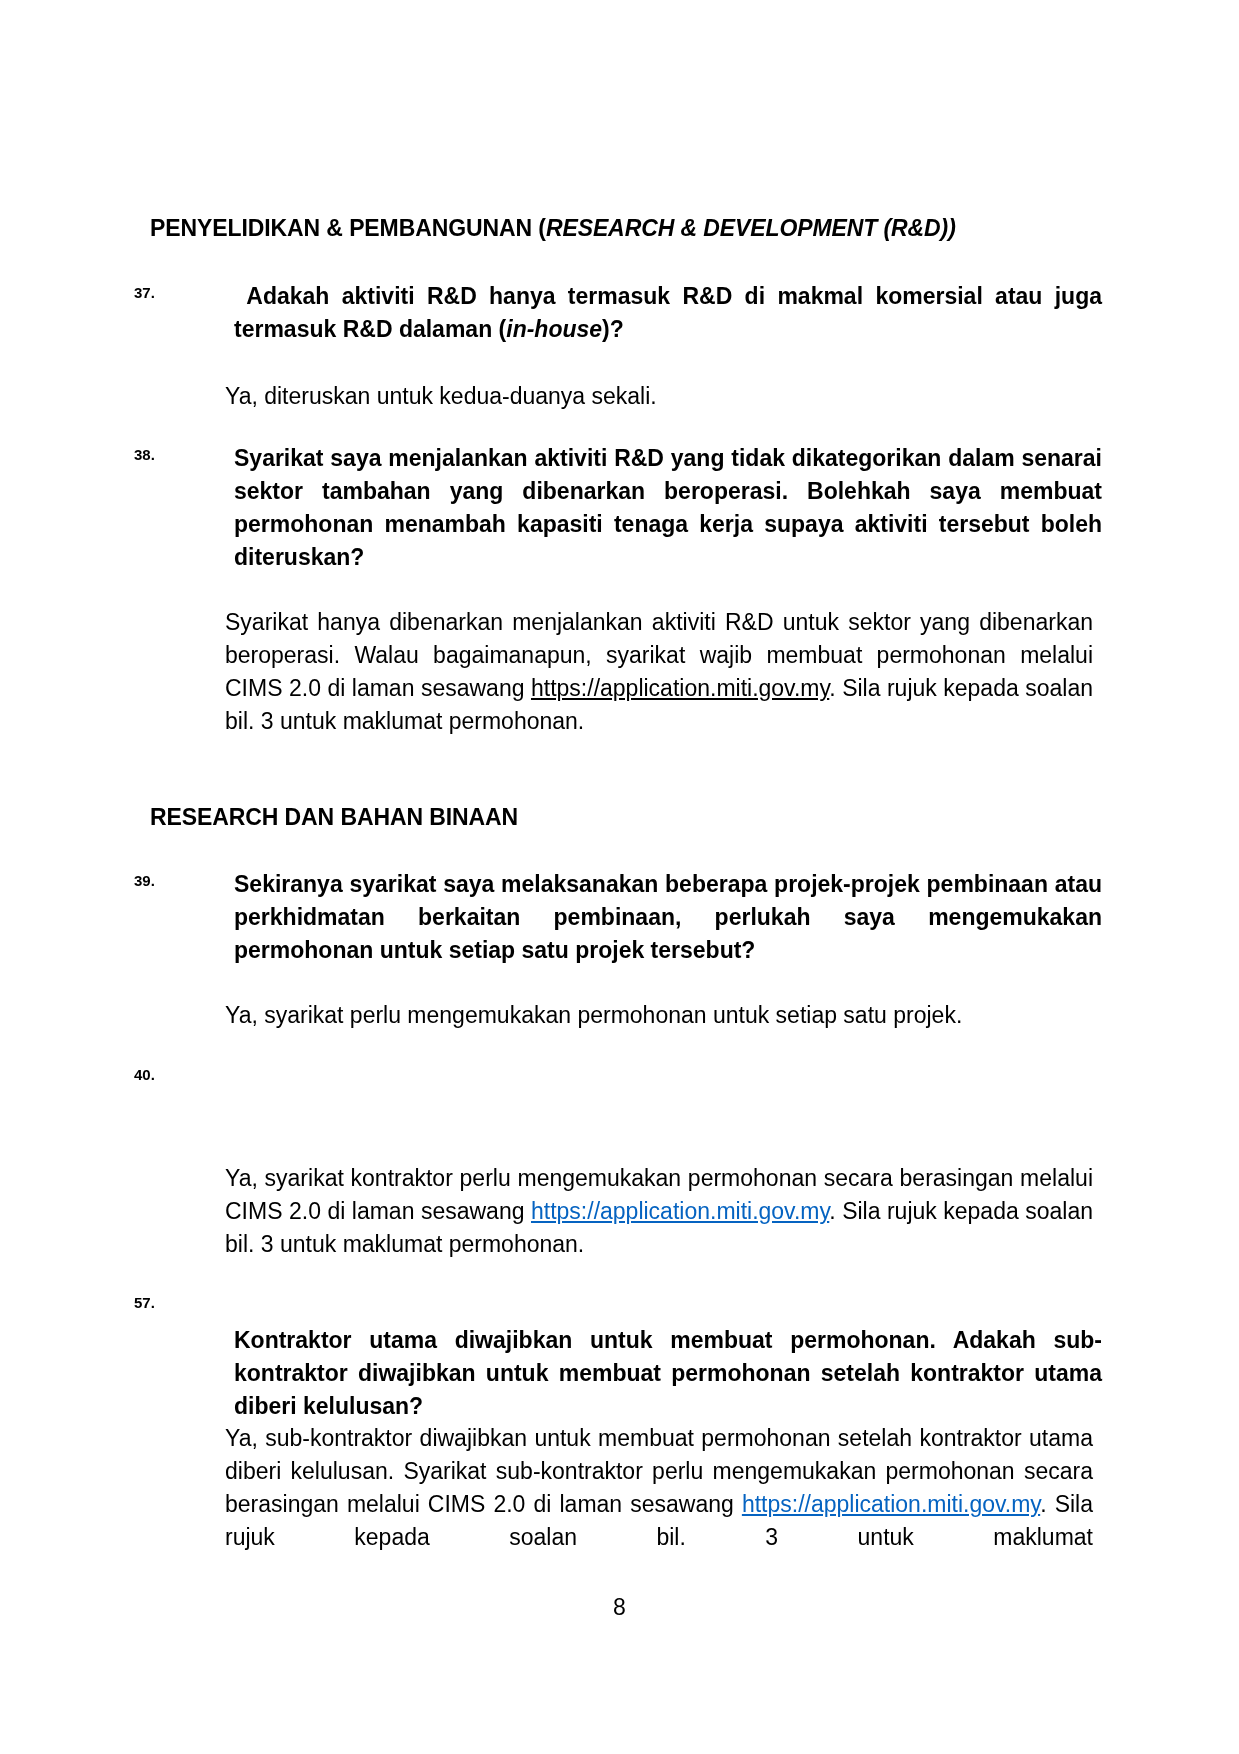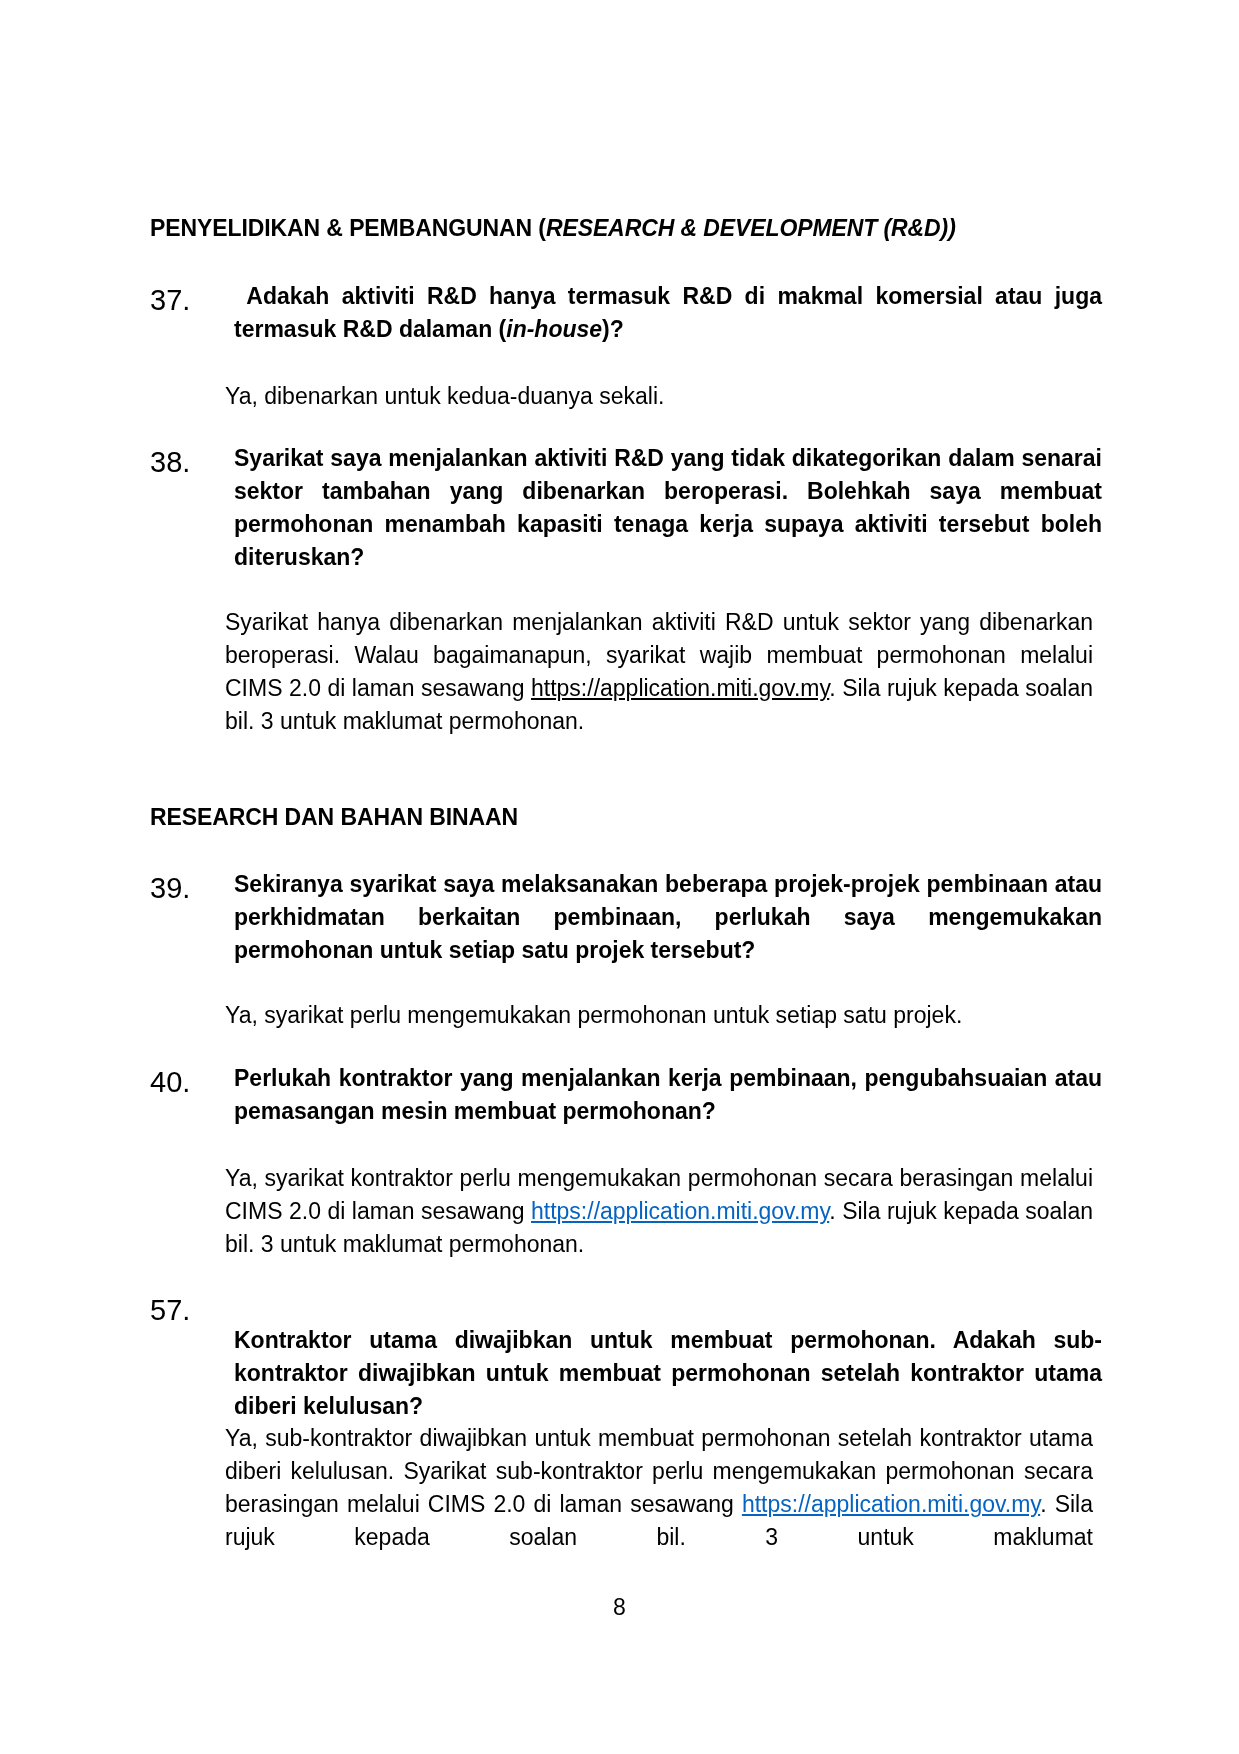--- a/index.html
+++ b/index.html
@@ -6,21 +6,21 @@
   body {
     width: 1239px; height: 1754px; position: relative; overflow: hidden;
     font-family: "Liberation Sans", sans-serif; color: #000;
   }
   .page { position: absolute; left: 0; top: 0; width: 1119px; height: 1754px; }
   .section-heading {
     position: absolute; left: 150px; font-weight: bold; font-size: 23px;
     letter-spacing: -0.1px; white-space: nowrap;
   }
   .qnum {
-    position: absolute; left: 150px; font-weight: normal; font-size: 29px;
+    position: absolute; left: 134px; font-weight: bold; font-size: 15px;
   }
   .q {
     position: absolute; left: 234px; width: 868px; font-weight: bold; font-size: 23px;
     line-height: 33px; text-align: justify;
   }
   .a {
     position: absolute; left: 225px; width: 868px; font-size: 23px;
     line-height: 33px; text-align: justify;
   }
   .a.left { text-align: left; }
@@ -34,34 +34,33 @@
 </style>
 </head>
 <body>
 
 <div class="page">
 
   <div class="section-heading" style="top:215px;"><span>PENYELIDIKAN &amp; PEMBANGUNAN (</span><i>RESEARCH &amp; DEVELOPMENT (R&amp;D)</i><i>)</i></div>
 
   <div class="qnum" style="top:284px;">37.</div>
   <div class="q" style="top:280px;"><span style="white-space:pre-wrap;"> Adakah aktiviti R&amp;D hanya termasuk R&amp;D di makmal komersial atau juga termasuk R&amp;D dalaman (</span><i>in-house</i><span>)?</span></div>
-  <div class="a left" style="top:380px;">Ya, dibenarkan untuk kedua-duanya sekali.</div>
+  <div class="a left" style="top:380px;">Ya, diteruskan untuk kedua-duanya sekali.</div>
 
   <div class="qnum" style="top:446px;">38.</div>
   <div class="q" style="top:442px;">Syarikat saya menjalankan aktiviti R&amp;D yang tidak dikategorikan dalam senarai sektor tambahan yang dibenarkan beroperasi. Bolehkah saya membuat permohonan menambah kapasiti tenaga kerja supaya aktiviti tersebut boleh diteruskan?</div>
   <div class="a" style="top:606px;"><span>Syarikat hanya dibenarkan menjalankan aktiviti R&amp;D untuk sektor yang dibenarkan beroperasi. Walau bagaimanapun, syarikat wajib membuat permohonan melalui CIMS 2.0 di laman sesawang </span><a class="link-black" href="#">https://application.miti.gov.my</a><span>. Sila rujuk kepada soalan bil. 3 untuk maklumat permohonan.</span></div>
 
   <div class="section-heading" style="top:804px;">RESEARCH DAN BAHAN BINAAN</div>
 
   <div class="qnum" style="top:872px;">39.</div>
   <div class="q" style="top:868px;">Sekiranya syarikat saya melaksanakan beberapa projek-projek pembinaan atau perkhidmatan berkaitan pembinaan, perlukah saya mengemukakan permohonan untuk setiap satu projek tersebut?</div>
   <div class="a left" style="top:999px;">Ya, syarikat perlu mengemukakan permohonan untuk setiap satu projek.</div>
 
   <div class="qnum" style="top:1066px;">40.</div>
-  <div class="q" style="top:1062px;">Perlukah kontraktor yang menjalankan kerja pembinaan, pengubahsuaian atau pemasangan mesin membuat permohonan?</div>
   <div class="a" style="top:1162px;"><span>Ya, syarikat kontraktor perlu mengemukakan permohonan secara berasingan melalui CIMS 2.0 di laman sesawang </span><a class="link-blue" href="#">https://application.miti.gov.my</a><span>. Sila rujuk kepada soalan bil. 3 untuk maklumat permohonan.</span></div>
 
   <div class="qnum" style="top:1294px;">57.</div>
   <div class="q" style="top:1290px;margin-top:34px;">Kontraktor utama diwajibkan untuk membuat permohonan. Adakah sub-kontraktor diwajibkan untuk membuat permohonan setelah kontraktor utama diberi kelulusan?</div>
   <div class="a last-line-justify" style="top:1422px;"><span>Ya, sub-kontraktor diwajibkan untuk membuat permohonan setelah kontraktor utama diberi kelulusan. Syarikat sub-kontraktor perlu mengemukakan permohonan secara berasingan melalui CIMS 2.0 di laman sesawang </span><a class="link-blue" href="#">https://application.miti.gov.my</a><span>. Sila rujuk kepada soalan bil. 3 untuk maklumat</span></div>
 
   <div class="page-number">8</div>
 </div>
 
 </body></html>

